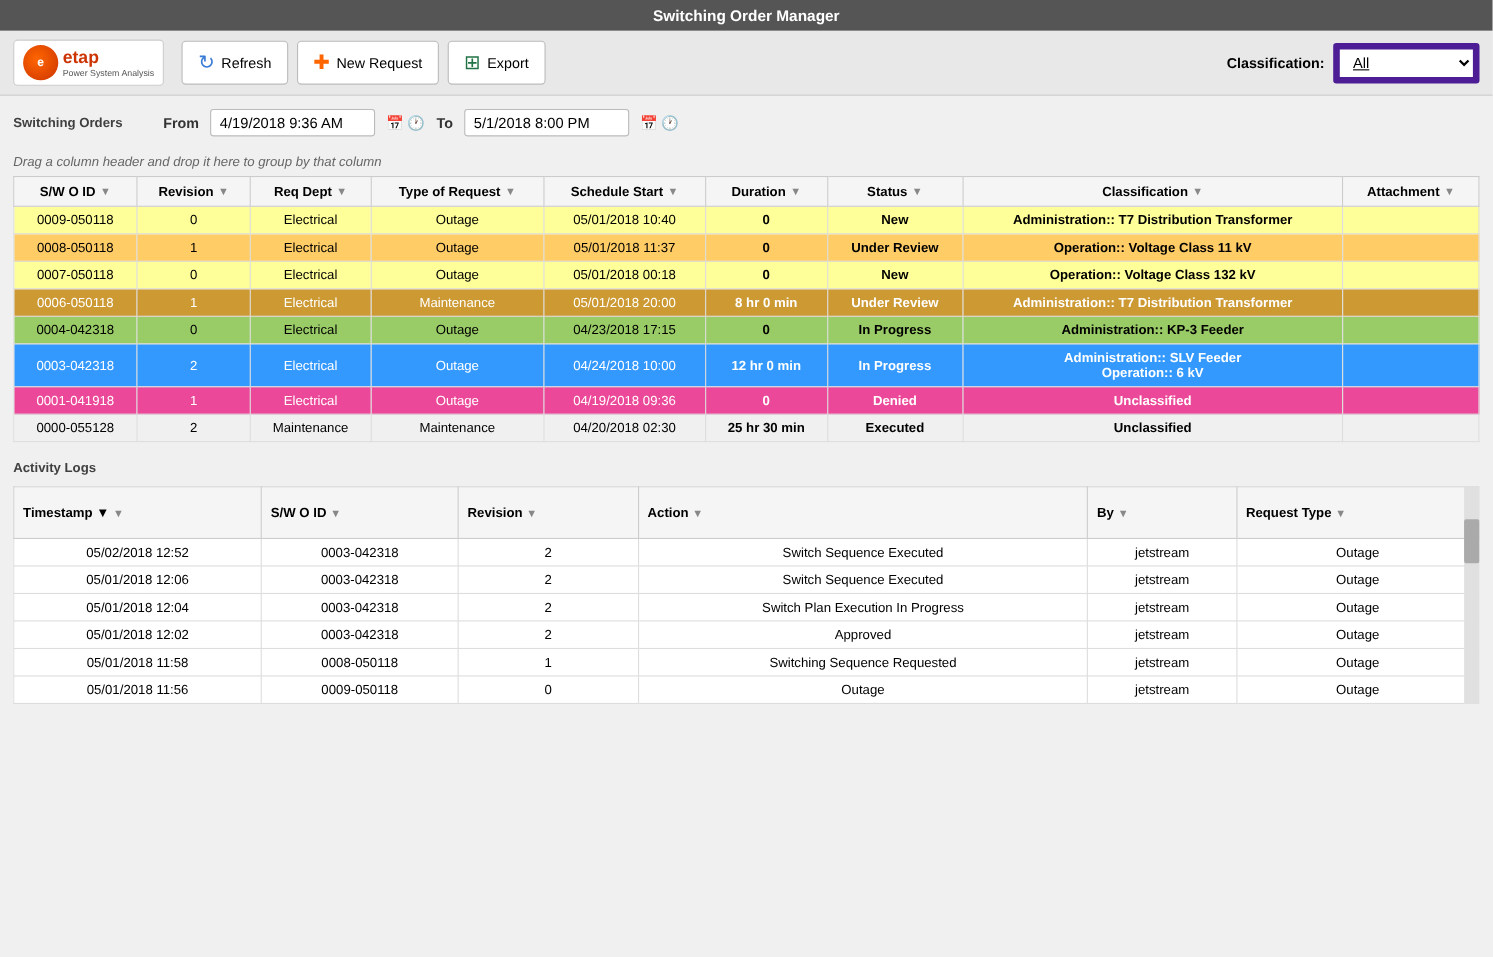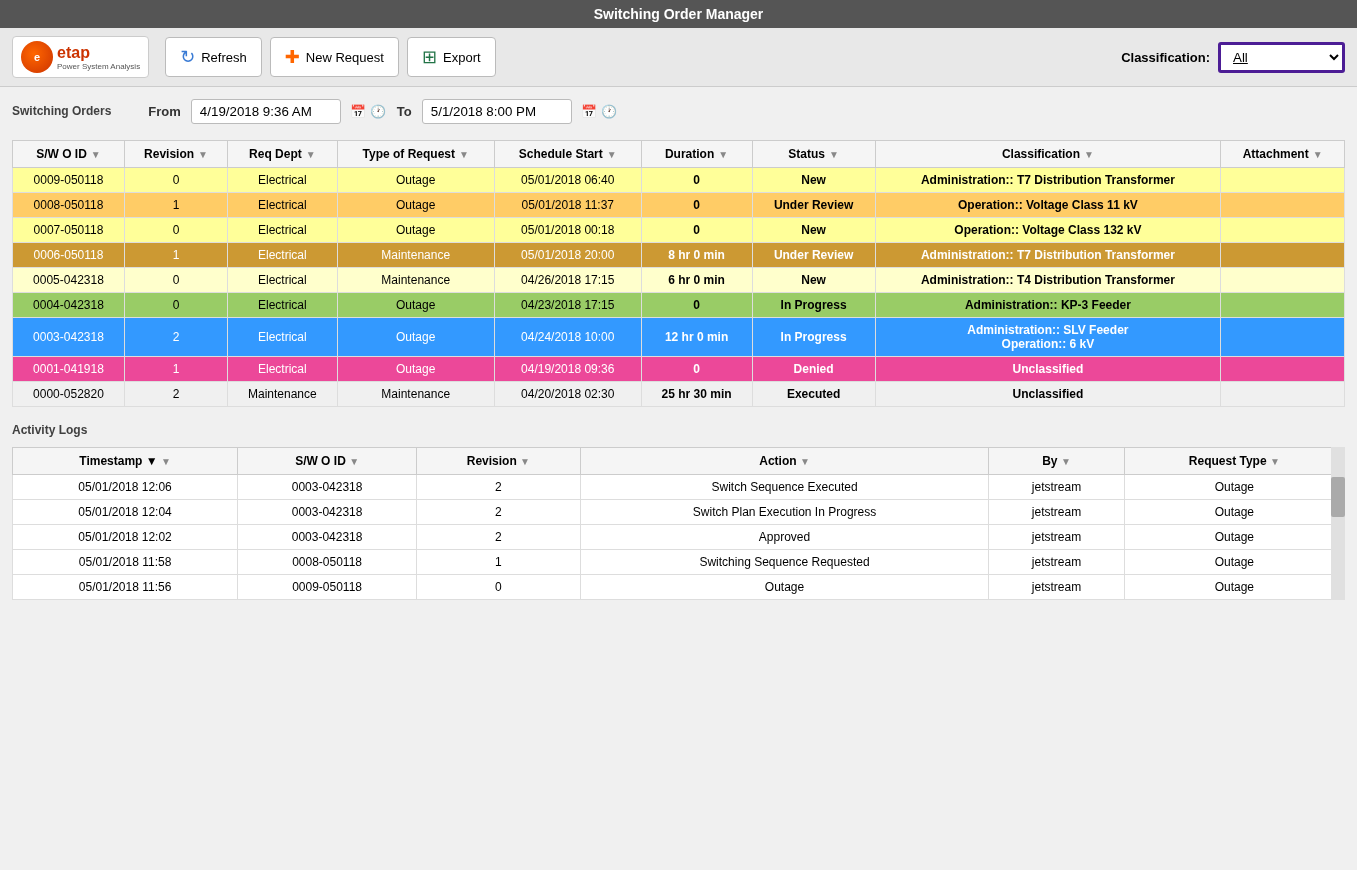--- a/index.html
+++ b/index.html
@@ -63,21 +63,21 @@
     .export-icon { color: #217346; font-size: 18px; }
 
     .classification-area {
       margin-left: auto;
       display: flex;
       align-items: center;
       gap: 8px;
     }
     .classification-area label { font-weight: bold; }
     .classification-select {
-      border: 3px solid #4c1d95;
+      border: 6px solid #4c1d95;
       border-radius: 3px;
       padding: 4px 8px;
       background: white;
       min-width: 80px;
       text-decoration: underline;
     }
 
     
     .main-content {
       padding: 12px;
@@ -162,22 +162,22 @@
     .activity-table {
       width: 100%;
       border-collapse: collapse;
       background: white;
       border: 1px solid #ccc;
       font-size: 12px;
     }
     .activity-table th {
       background: #f5f5f5;
       border: 1px solid #ccc;
-      padding: 6px 8px;
-      text-align: center;
+      padding: 16px 8px;
+      text-align: left;
       font-weight: bold;
     }
     .activity-table td {
       border: 1px solid #ddd;
       padding: 5px 8px;
       text-align: center;
     }
   </style>
 </head>
 <body>
@@ -229,20 +229,21 @@
     <div class="date-filter-row" style="margin-left:17px; display:flex; align-items:center; gap:10px;">
       <span class="date-label">From</span>
       <input class="date-input" type="text" value="4/19/2018 9:36 AM" style="">
       <span class="date-icons">📅 🕐</span>
       <span class="date-label">To</span>
       <input class="date-input" type="text" value="5/1/2018 8:00 PM" style="">
       <span class="date-icons">📅 🕐</span>
     </div>
   </div>
 
+  <div class="drag-hint">Drag a column header and drop it here to group by that column</div>
 
   <table class="data-table">
     <thead>
       <tr>
         <th>
           <div class="col-header">S/W O ID <span class="filter-icon">▼</span></div>
         </th>
         <th>
           <div class="col-header">Revision <span class="filter-icon">▼</span></div>
         </th>
@@ -268,21 +269,21 @@
           <div class="col-header">Attachment <span class="filter-icon">▼</span></div>
         </th>
       </tr>
     </thead>
     <tbody id="switching-orders-tbody">
     <tr class="row-yellow">
           <td>0009-050118</td>
           <td>0</td>
           <td>Electrical</td>
           <td>Outage</td>
-          <td>05/01/2018 06:40</td>
+          <td>05/01/2018 10:40</td>
           <td style="font-weight: bold;">0</td>
           <td style="font-weight: bold;">New</td>
           <td style="font-weight: bold;">Administration:: T7 Distribution Transformer</td>
           <td></td>
         </tr>
         <tr class="row-orange">
           <td>0008-050118</td>
           <td>1</td>
           <td>Electrical</td>
           <td>Outage</td>
@@ -307,31 +308,20 @@
           <td>0006-050118</td>
           <td>1</td>
           <td>Electrical</td>
           <td>Maintenance</td>
           <td>05/01/2018 20:00</td>
           <td style="font-weight: bold;">8 hr 0 min</td>
           <td style="font-weight: bold;">Under Review</td>
           <td style="font-weight: bold;">Administration:: T7 Distribution Transformer</td>
           <td></td>
         </tr>
-        <tr class="row-light-yellow">
-          <td>0005-042318</td>
-          <td>0</td>
-          <td>Electrical</td>
-          <td>Maintenance</td>
-          <td>04/26/2018 17:15</td>
-          <td style="font-weight: bold;">6 hr 0 min</td>
-          <td style="font-weight: bold;">New</td>
-          <td style="font-weight: bold;">Administration:: T4 Distribution Transformer</td>
-          <td></td>
-        </tr>
         <tr class="row-green">
           <td>0004-042318</td>
           <td>0</td>
           <td>Electrical</td>
           <td>Outage</td>
           <td>04/23/2018 17:15</td>
           <td style="font-weight: bold;">0</td>
           <td style="font-weight: bold;">In Progress</td>
           <td style="font-weight: bold;">Administration:: KP-3 Feeder</td>
           <td></td>
@@ -352,21 +342,21 @@
           <td>1</td>
           <td>Electrical</td>
           <td>Outage</td>
           <td>04/19/2018 09:36</td>
           <td style="font-weight: bold;">0</td>
           <td style="font-weight: bold;">Denied</td>
           <td style="font-weight: bold;">Unclassified</td>
           <td></td>
         </tr>
         <tr class="row-light-gray">
-          <td>0000-052820</td>
+          <td>0000-055128</td>
           <td>2</td>
           <td>Maintenance</td>
           <td>Maintenance</td>
           <td>04/20/2018 02:30</td>
           <td style="font-weight: bold;">25 hr 30 min</td>
           <td style="font-weight: bold;">Executed</td>
           <td style="font-weight: bold;">Unclassified</td>
           <td></td>
         </tr>
       </tbody>
@@ -392,20 +382,28 @@
             </th>
             <th>
               <div class="col-header">By <span class="filter-icon">▼</span></div>
             </th>
             <th>
               <div class="col-header">Request Type <span class="filter-icon">▼</span></div>
             </th>
           </tr>
         </thead>
         <tbody id="activity-logs-tbody">
+        <tr>
+              <td>05/02/2018 12:52</td>
+              <td>0003-042318</td>
+              <td>2</td>
+              <td>Switch Sequence Executed</td>
+              <td>jetstream</td>
+              <td>Outage</td>
+            </tr>
             <tr>
               <td>05/01/2018 12:06</td>
               <td>0003-042318</td>
               <td>2</td>
               <td>Switch Sequence Executed</td>
               <td>jetstream</td>
               <td>Outage</td>
             </tr>
             <tr>
               <td>05/01/2018 12:04</td>

